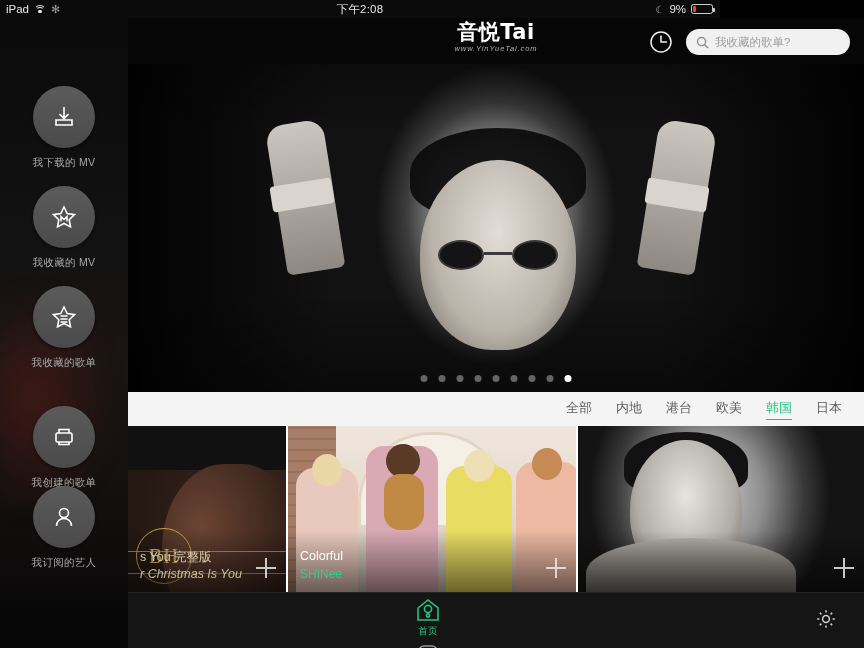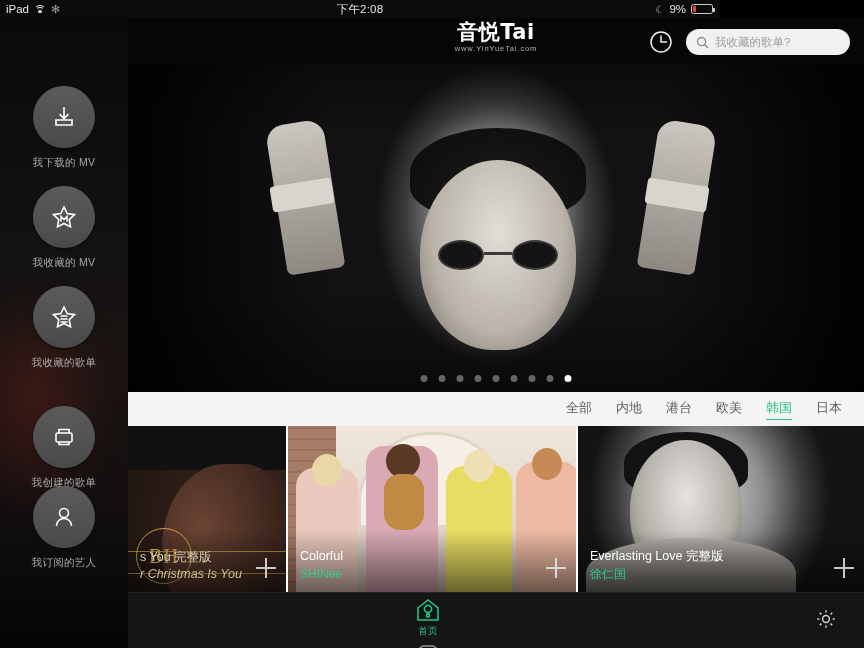--- a/index.html
+++ b/index.html
@@ -60,21 +60,21 @@
   .sb-text{ margin-top:8px; font-size:10.5px; color:#a9a9a9; letter-spacing:.3px; }
 
   
   .main{ position:absolute; left:128px; top:18px; width:736px; height:630px; background:#000; }
 
   .topbar{ position:relative; height:46px; background:#060606; }
   .logo{ position:absolute; left:50%; transform:translateX(-50%); top:3px;
          text-align:center; color:#fff; }
   .logo .lg-main{ font-size:21px; font-weight:bold; letter-spacing:.5px;
                   font-family:"DejaVu Sans", sans-serif; line-height:22px; }
-  .logo .lg-sub{ font-size:7.5px; color:#b5b5b5; letter-spacing:.9px; margin-top:1px; }
+  .logo .lg-sub{ font-size:7.5px; color:#b5b5b5; letter-spacing:.9px; margin-top:1px;font-style:italic; }
   .clock-btn{ position:absolute; right:190px; top:11px; width:26px; height:26px; }
   .search-box{
     position:absolute; right:14px; top:11px; width:164px; height:26px;
     background:#f1f1f1; border-radius:13px; display:flex; align-items:center;
     padding:0 10px; gap:6px;
   }
   .search-ph{ font-size:11.5px; color:#9d9d9d; }
 
   
   .hero{ position:relative; left:0; width:736px; height:328px; overflow:hidden;
@@ -378,24 +378,20 @@
         <div class="plus"></div>
       </div>
 
       <div class="card" style="width:286px">
         <div class="card-art art3">
           <div class="hair3"></div>
           <div class="face3"></div>
           <div class="shoulder"></div>
         </div>
         <div class="card-shade"></div>
-        <div class="card-meta">
-          <div class="card-title">Everlasting Love 完整版</div>
-          <div class="card-artist">徐仁国</div>
-        </div>
         <div class="plus"></div>
       </div>
 
     </div>
   </div>
 
   <div class="bottomnav">
     <div class="nav-items">
 
       <div class="nav-item active">

